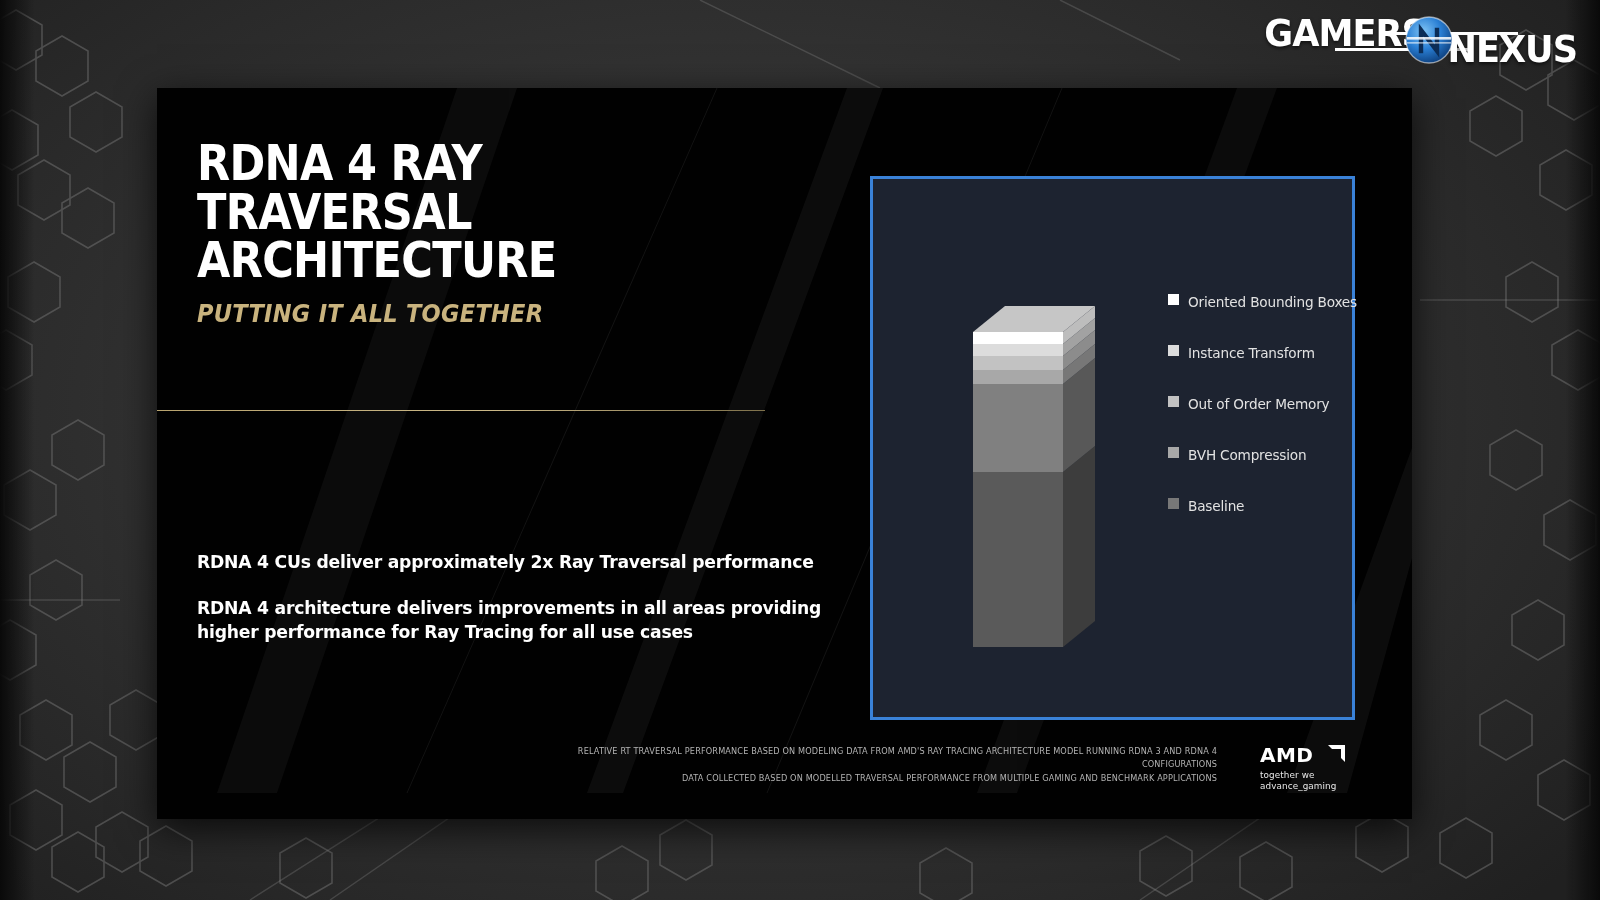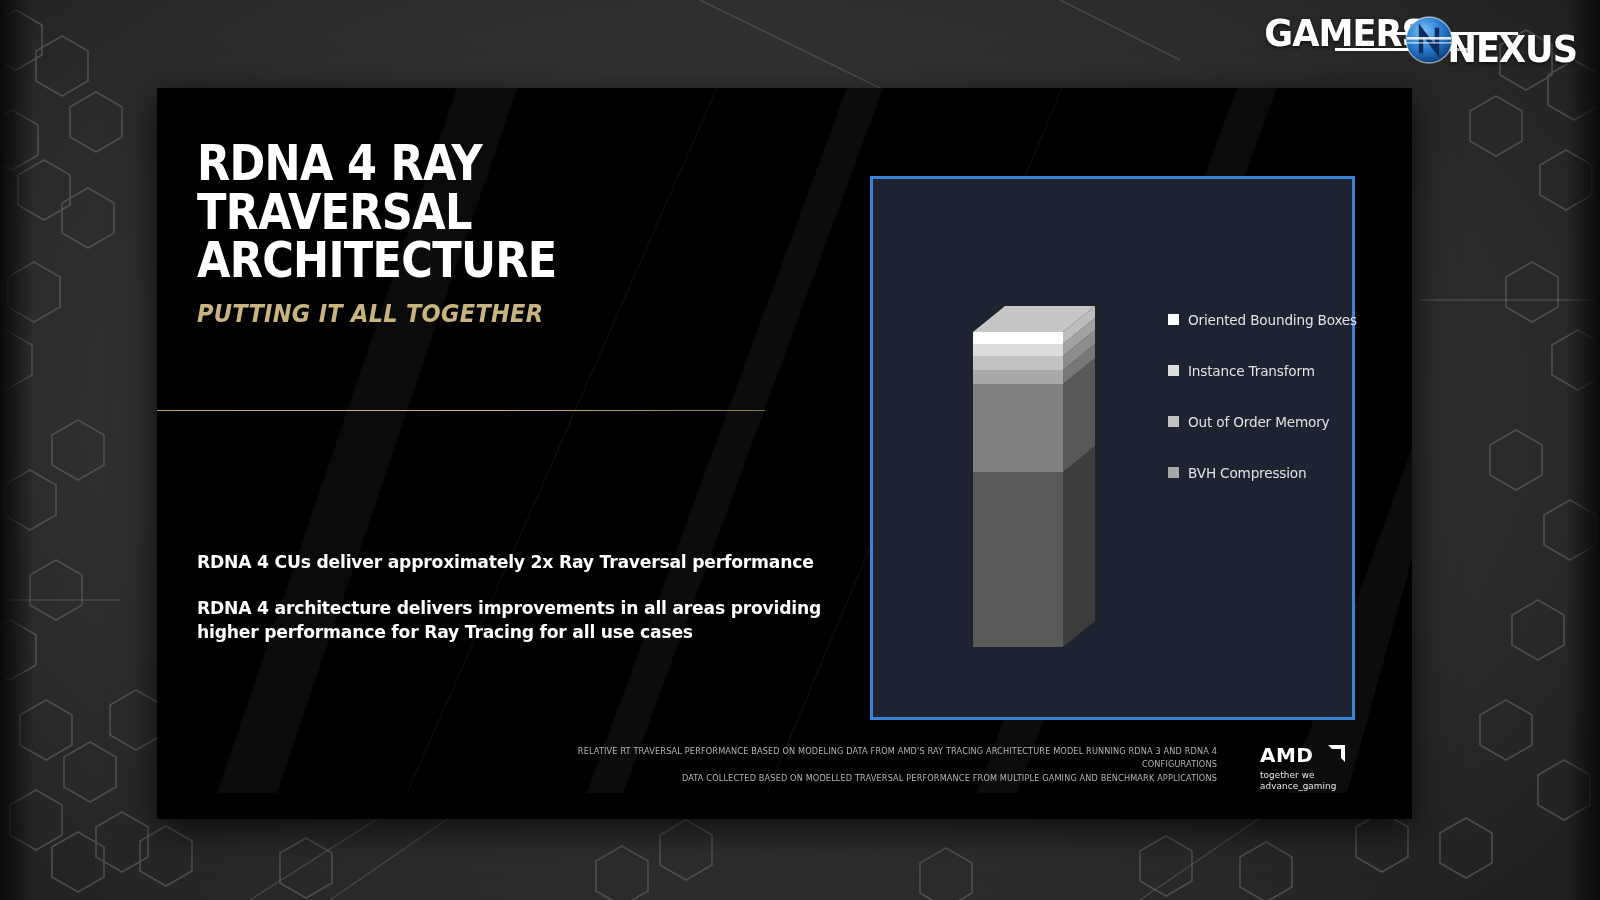--- a/index.html
+++ b/index.html
@@ -102,21 +102,21 @@
   
   #chart-panel {
     position: absolute;
     left: 713px; top: 88px;
     width: 485px; height: 544px;
     background: #1d2330;
     border: 3px solid #3a82d8;
   }
   #bar-wrap { position: absolute; left: 92px; top: 118px; width: 150px; height: 350px; }
   #legend { position: absolute; left: 295px; top: 115px; }
-  .leg-row { display: flex; align-items: center; height: 51px; }
+  .leg-row { display: flex; height: 51px; }
   .leg-sw { width: 11px; height: 11px; flex: 0 0 11px; }
   .leg-lbl {
     margin-left: 9px;
     color: #e2e2e2;
     font-family: "DejaVu Sans", sans-serif;
     font-size: 14.5px;
     letter-spacing: -0.2px;
     white-space: nowrap;
     transform: scaleX(0.94);
     transform-origin: left center;
@@ -339,20 +339,24 @@
           <span class="leg-lbl">Instance Transform</span>
         </div>
         <div class="leg-row">
           <span class="leg-sw" style="background:#c2c2c2"></span>
           <span class="leg-lbl">Out of Order Memory</span>
         </div>
         <div class="leg-row">
           <span class="leg-sw" style="background:#a8a8a8"></span>
           <span class="leg-lbl">BVH Compression</span>
         </div>
+        <div class="leg-row">
+          <span class="leg-sw" style="background:#787878"></span>
+          <span class="leg-lbl">Baseline</span>
+        </div>
       </div>
     </div>
 
     <div id="footnotes">
       <div>RELATIVE RT TRAVERSAL PERFORMANCE BASED ON MODELING DATA FROM AMD'S RAY TRACING ARCHITECTURE MODEL RUNNING RDNA 3 AND RDNA 4 CONFIGURATIONS</div>
       <div>DATA COLLECTED BASED ON MODELLED TRAVERSAL PERFORMANCE FROM MULTIPLE GAMING AND BENCHMARK APPLICATIONS</div>
     </div>
 
     <div id="amd-logo">
       <div id="amd-word">

